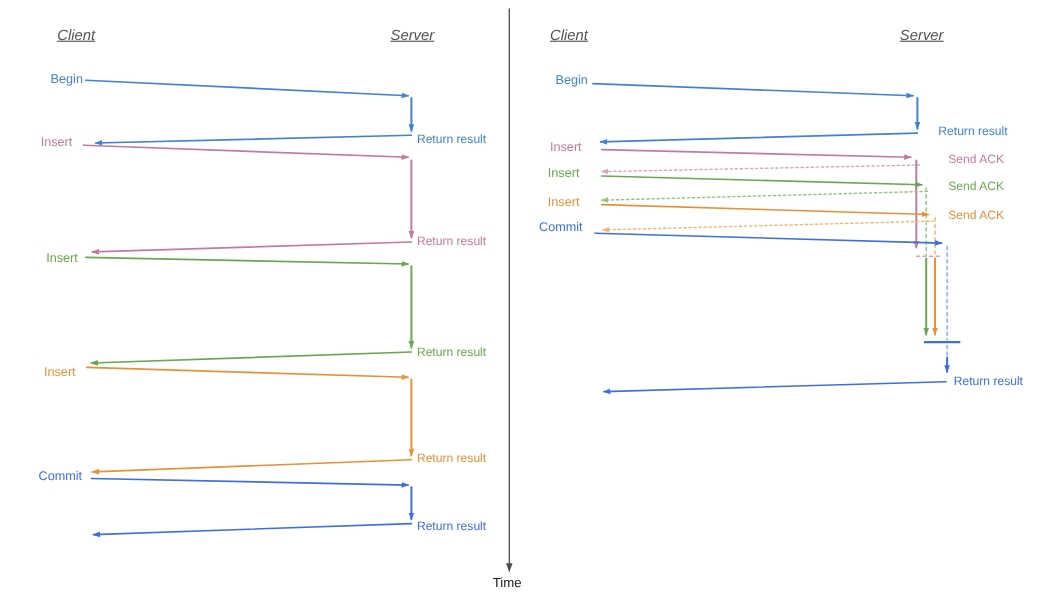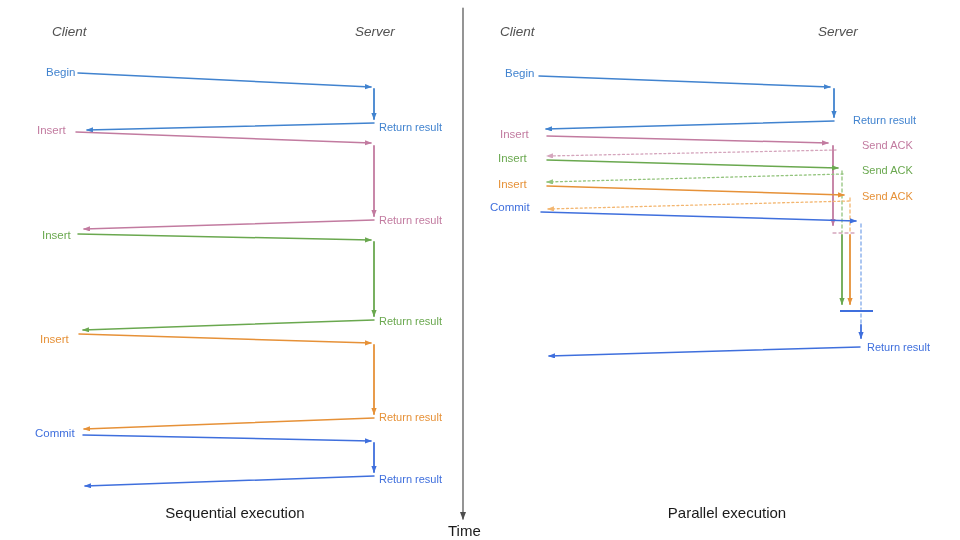--- a/index.html
+++ b/index.html
@@ -2,26 +2,26 @@
 <html style="--blue: #4183cf; --blue2: #3f6fdd; --bluel: #7fa8ea; --pink: #c27ba0; --pinkl: #d5a6bd; --green: #6aa84f; --greenl: #93c47d; --orange: #e69138; --orangel: #f3b670; --axis: #4d4d4d; --header: #515151; --caption: #1a1a1a;"><head>
 <meta charset="utf-8">
 <style>
   html,body{margin:0;padding:0;background:#ffffff;}
   #stage{
     position:relative;width:960px;height:540px;background:#ffffff;overflow:hidden;
     font-family:"Liberation Sans","DejaVu Sans",sans-serif;
   }
   #wires{position:absolute;left:0;top:0;}
   .lbl{position:absolute;font-size:11.5px;line-height:13px;white-space:nowrap;}
-  .hdr{font-style:italic;font-size:13.5px;color:var(--header);}
+  .hdr{font-style:italic;font-size:13.5px;color:var(--header);text-decoration:underline;}
   .resp{font-size:11px;}
   .cap{position:absolute;font-size:15px;color:var(--caption);width:220px;text-align:center;line-height:18px;}
   .t-blue{color:var(--blue);text-align:right;}   .t-blue2{color:var(--blue2);}
   .t-pink{color:var(--pink);}   .t-green{color:var(--green);}
-  .t-orange{color:var(--orange);} .t-axis{color:var(--caption);font-size:15px;font-weight:500;}
+  .t-orange{color:var(--orange);} .t-axis{color:var(--caption);font-size:12px;font-weight:500;}
   
   line{fill:none;stroke-linecap:round;}
   .s{stroke-width:1.5;}
   .v{stroke-width:1.8;}
   .dsh{stroke-width:1.3;stroke-dasharray:3 3;}
   .dot{stroke-width:1.3;stroke-dasharray:2 2.6;}
   .bar{stroke-width:2.2;stroke-linecap:butt;}
   .axis{stroke-width:1.2;}
   .st-blue{stroke:var(--blue);}     .fl-blue{fill:var(--blue);}
   .st-blue2{stroke:var(--blue2);}   .fl-blue2{fill:var(--blue2);}
@@ -145,37 +145,35 @@
 
   <div class="lbl t-green" style="left:42px;top:229px;">Insert</div>
   <div class="lbl resp t-green" style="left:379px;top:315px;">Return result</div>
 
   <div class="lbl t-orange" style="left:40px;top:333px;">Insert</div>
   <div class="lbl resp t-orange" style="left:379px;top:411px;">Return result</div>
 
   <div class="lbl t-blue2" style="left:35px;top:427px;">Commit</div>
   <div class="lbl resp t-blue2" style="left:379px;top:473px;">Return result</div>
 
-  <div class="cap" style="left:125px;top:504px;">Sequential execution</div>
 
   <div class="lbl hdr" style="left:500px;top:25px;">Client</div>
   <div class="lbl hdr" style="left:818px;top:25px;">Server</div>
 
   <div class="lbl t-blue" style="left:505px;top:67px;">Begin</div>
   <div class="lbl resp t-blue" style="left:853px;top:114px;">Return result</div>
 
   <div class="lbl t-pink" style="left:500px;top:128px;">Insert</div>
   <div class="lbl resp t-pink" style="left:862px;top:139px;">Send ACK</div>
 
   <div class="lbl t-green" style="left:498px;top:152px;">Insert</div>
   <div class="lbl resp t-green" style="left:862px;top:164px;">Send ACK</div>
 
   <div class="lbl t-orange" style="left:498px;top:178px;">Insert</div>
   <div class="lbl resp t-orange" style="left:862px;top:190px;">Send ACK</div>
 
   <div class="lbl t-blue2" style="left:490px;top:201px;">Commit</div>
   <div class="lbl resp t-blue2" style="left:867px;top:341px;">Return result</div>
 
-  <div class="cap" style="left:617px;top:504px;">Parallel execution</div>
 
   <div class="lbl t-axis" style="left:448px;top:524px;">Time</div>
 
 </div>
 
 </body></html>

